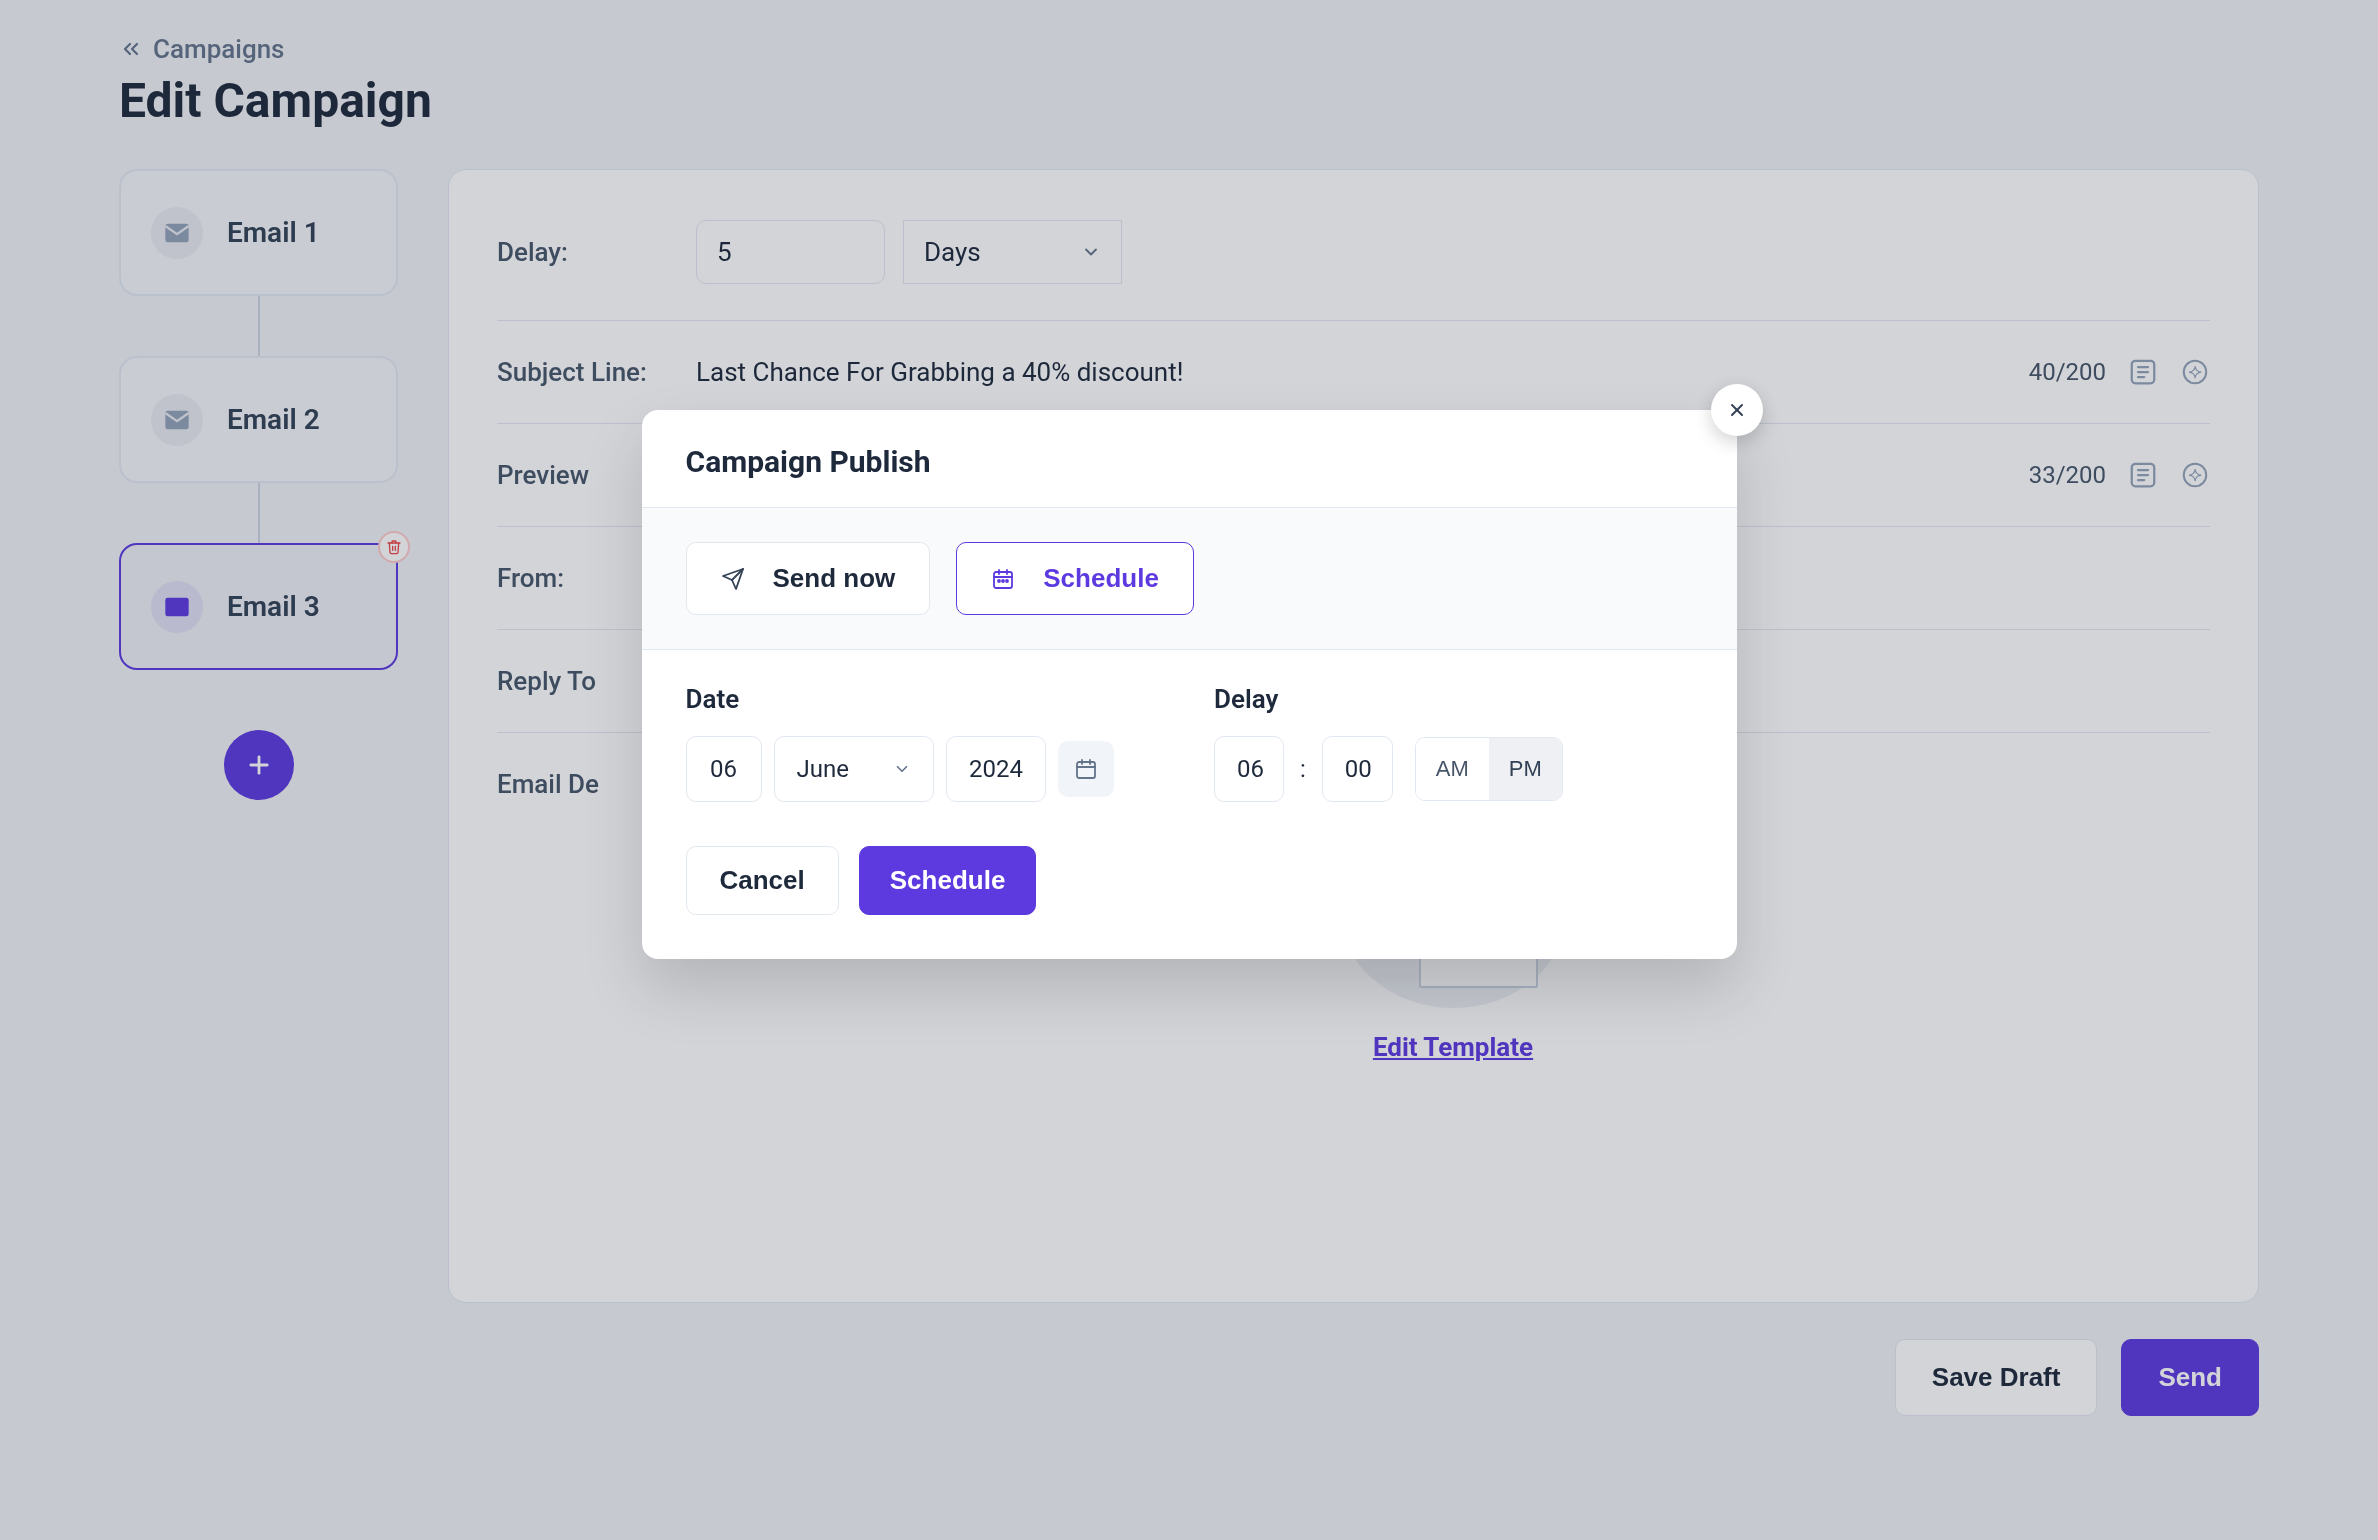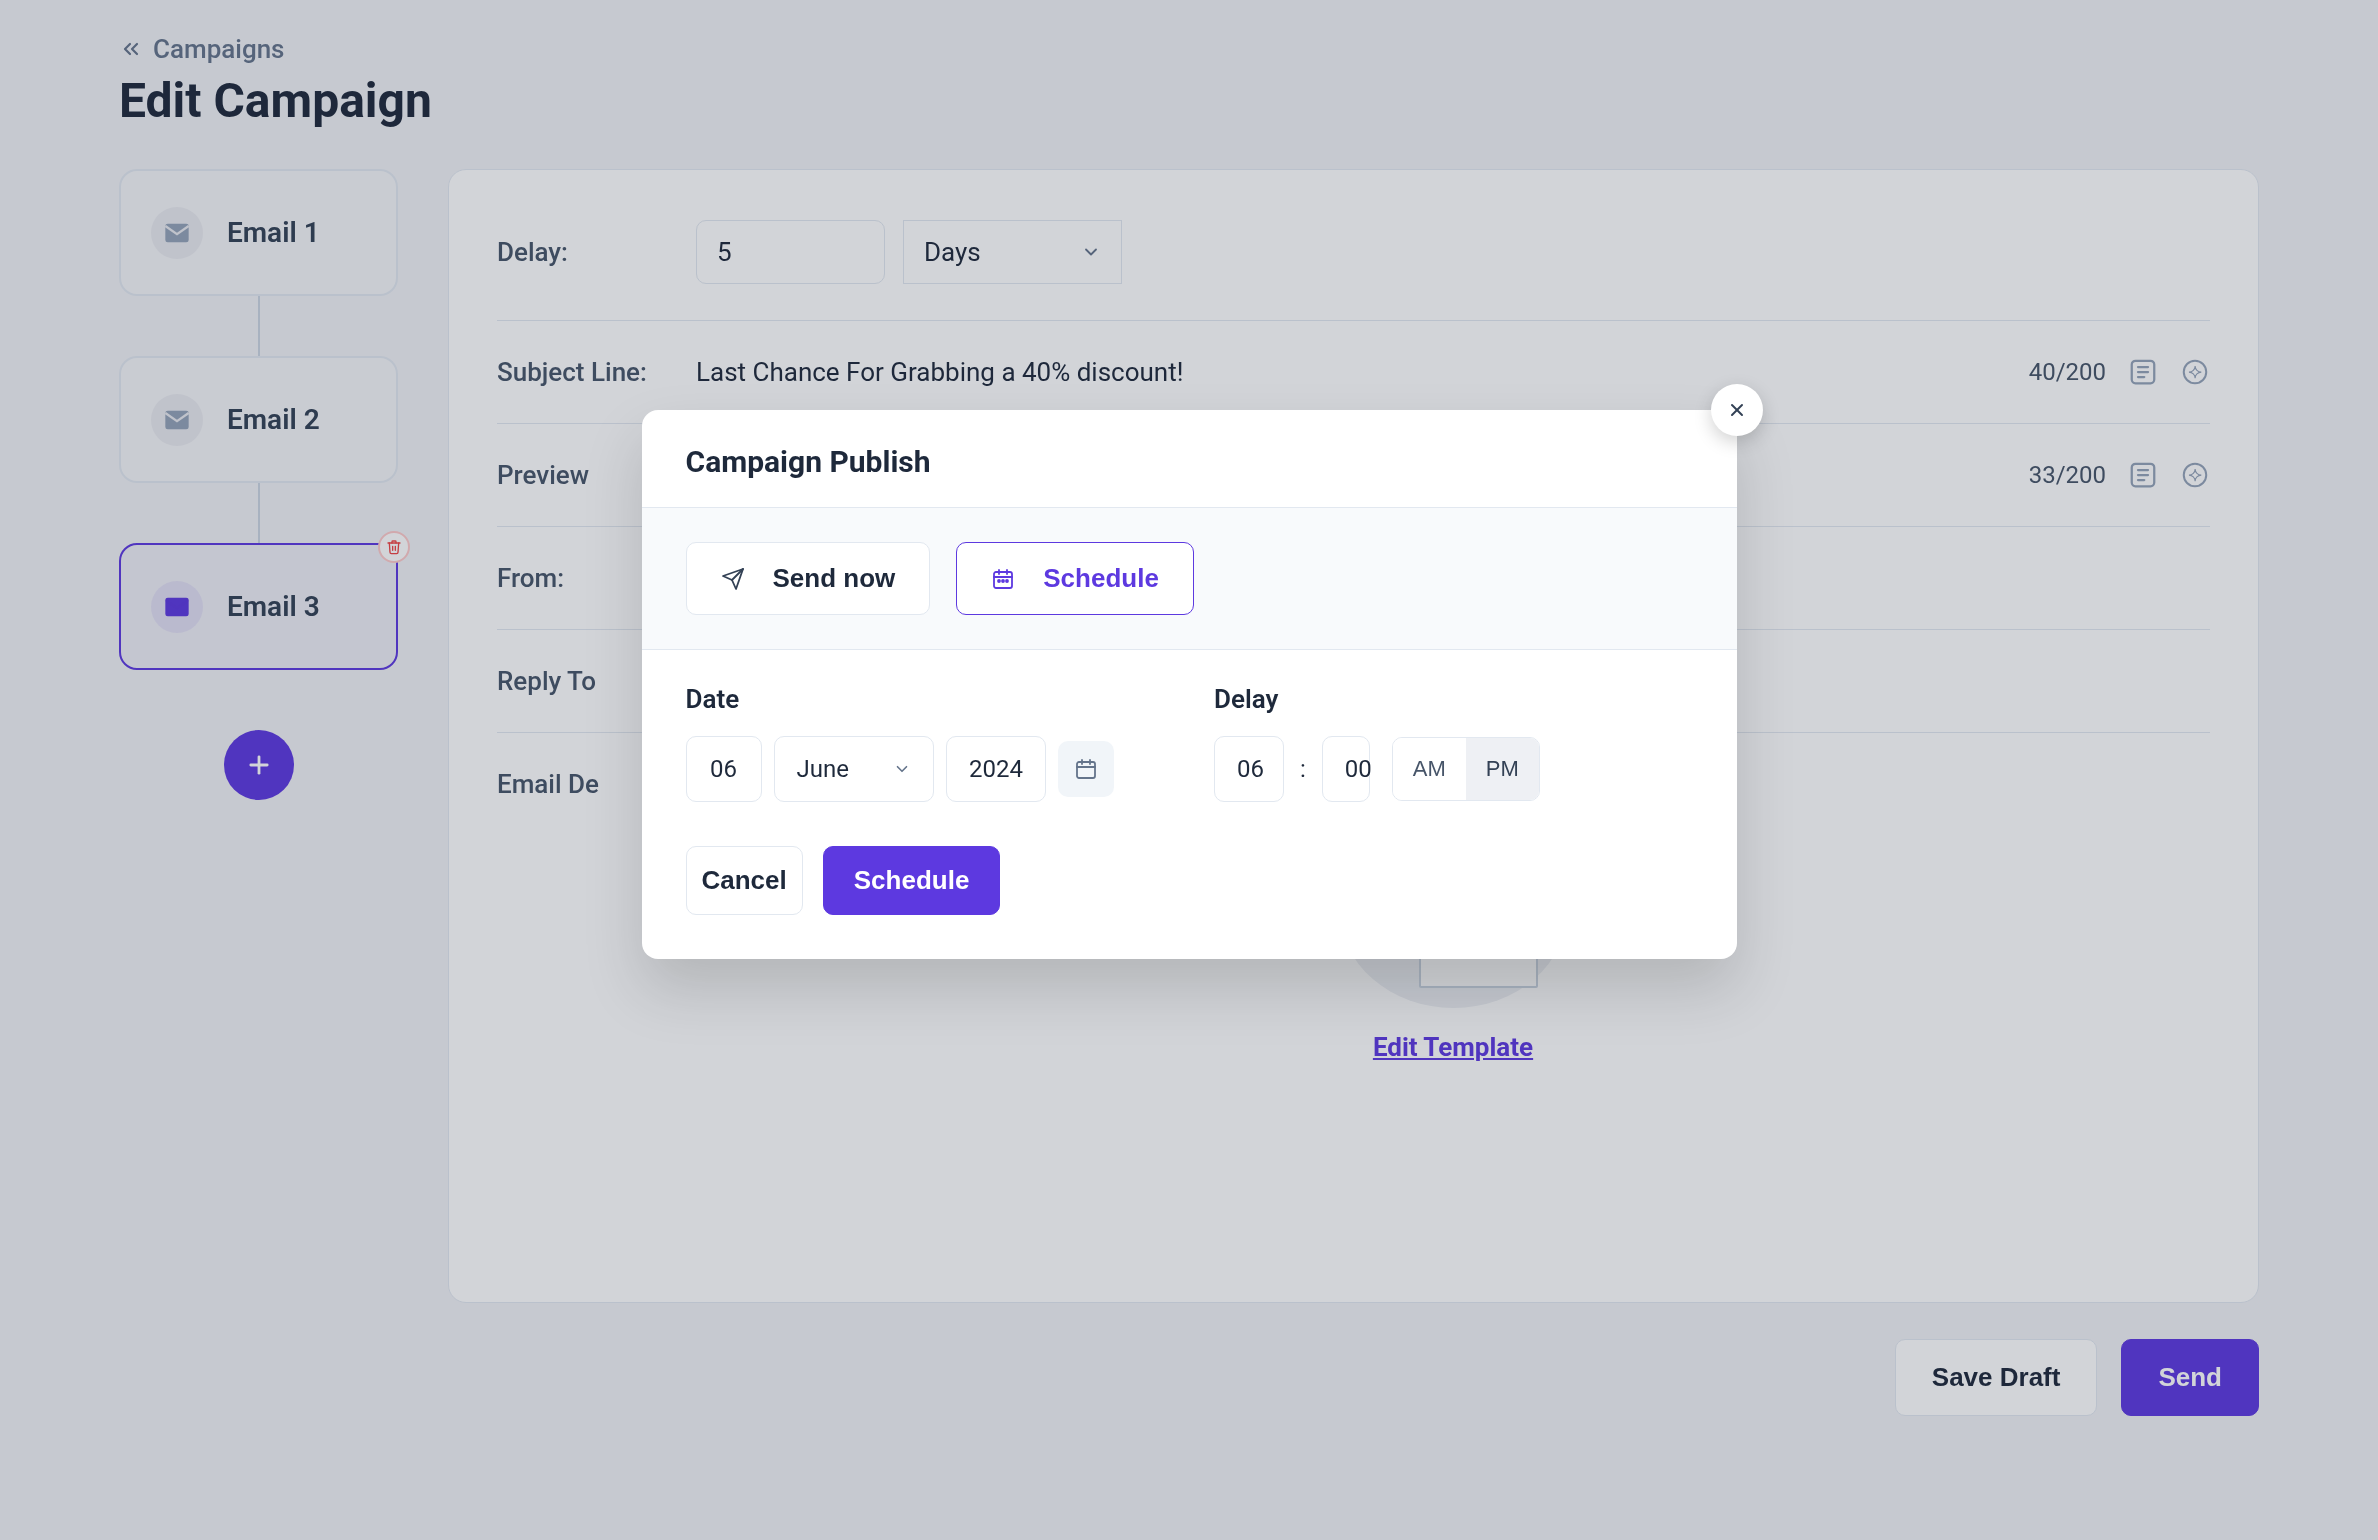--- a/index.html
+++ b/index.html
@@ -568,27 +568,27 @@
                 </svg>
             </span>
           </button>
         </div>
       </div>
       <div class="field-group">
         <div class="glabel">Delay</div>
         <div class="field-row">
           <div class="min-input" style="width:70px;">06</div>
           <span class="colon">:</span>
-          <div class="min-input" style="width:48px;">00</div>
+          <div class="min-input" style="width:71px;">00</div>
           <div class="seg" style="margin-left:10px;">
             <button>AM</button>
             <button class="on">PM</button>
           </div>
         </div>
       </div>
     </div>
     <div class="modal-footer">
-      <button class="btn" style="padding:18px 15px;">Cancel</button>
+      <button class="btn" style="padding:18px 33px;">Cancel</button>
       <button class="btn primary" style="padding:18px 30px;">Schedule</button>
     </div>
   </div>
 </div>
 
 
 </body></html>

